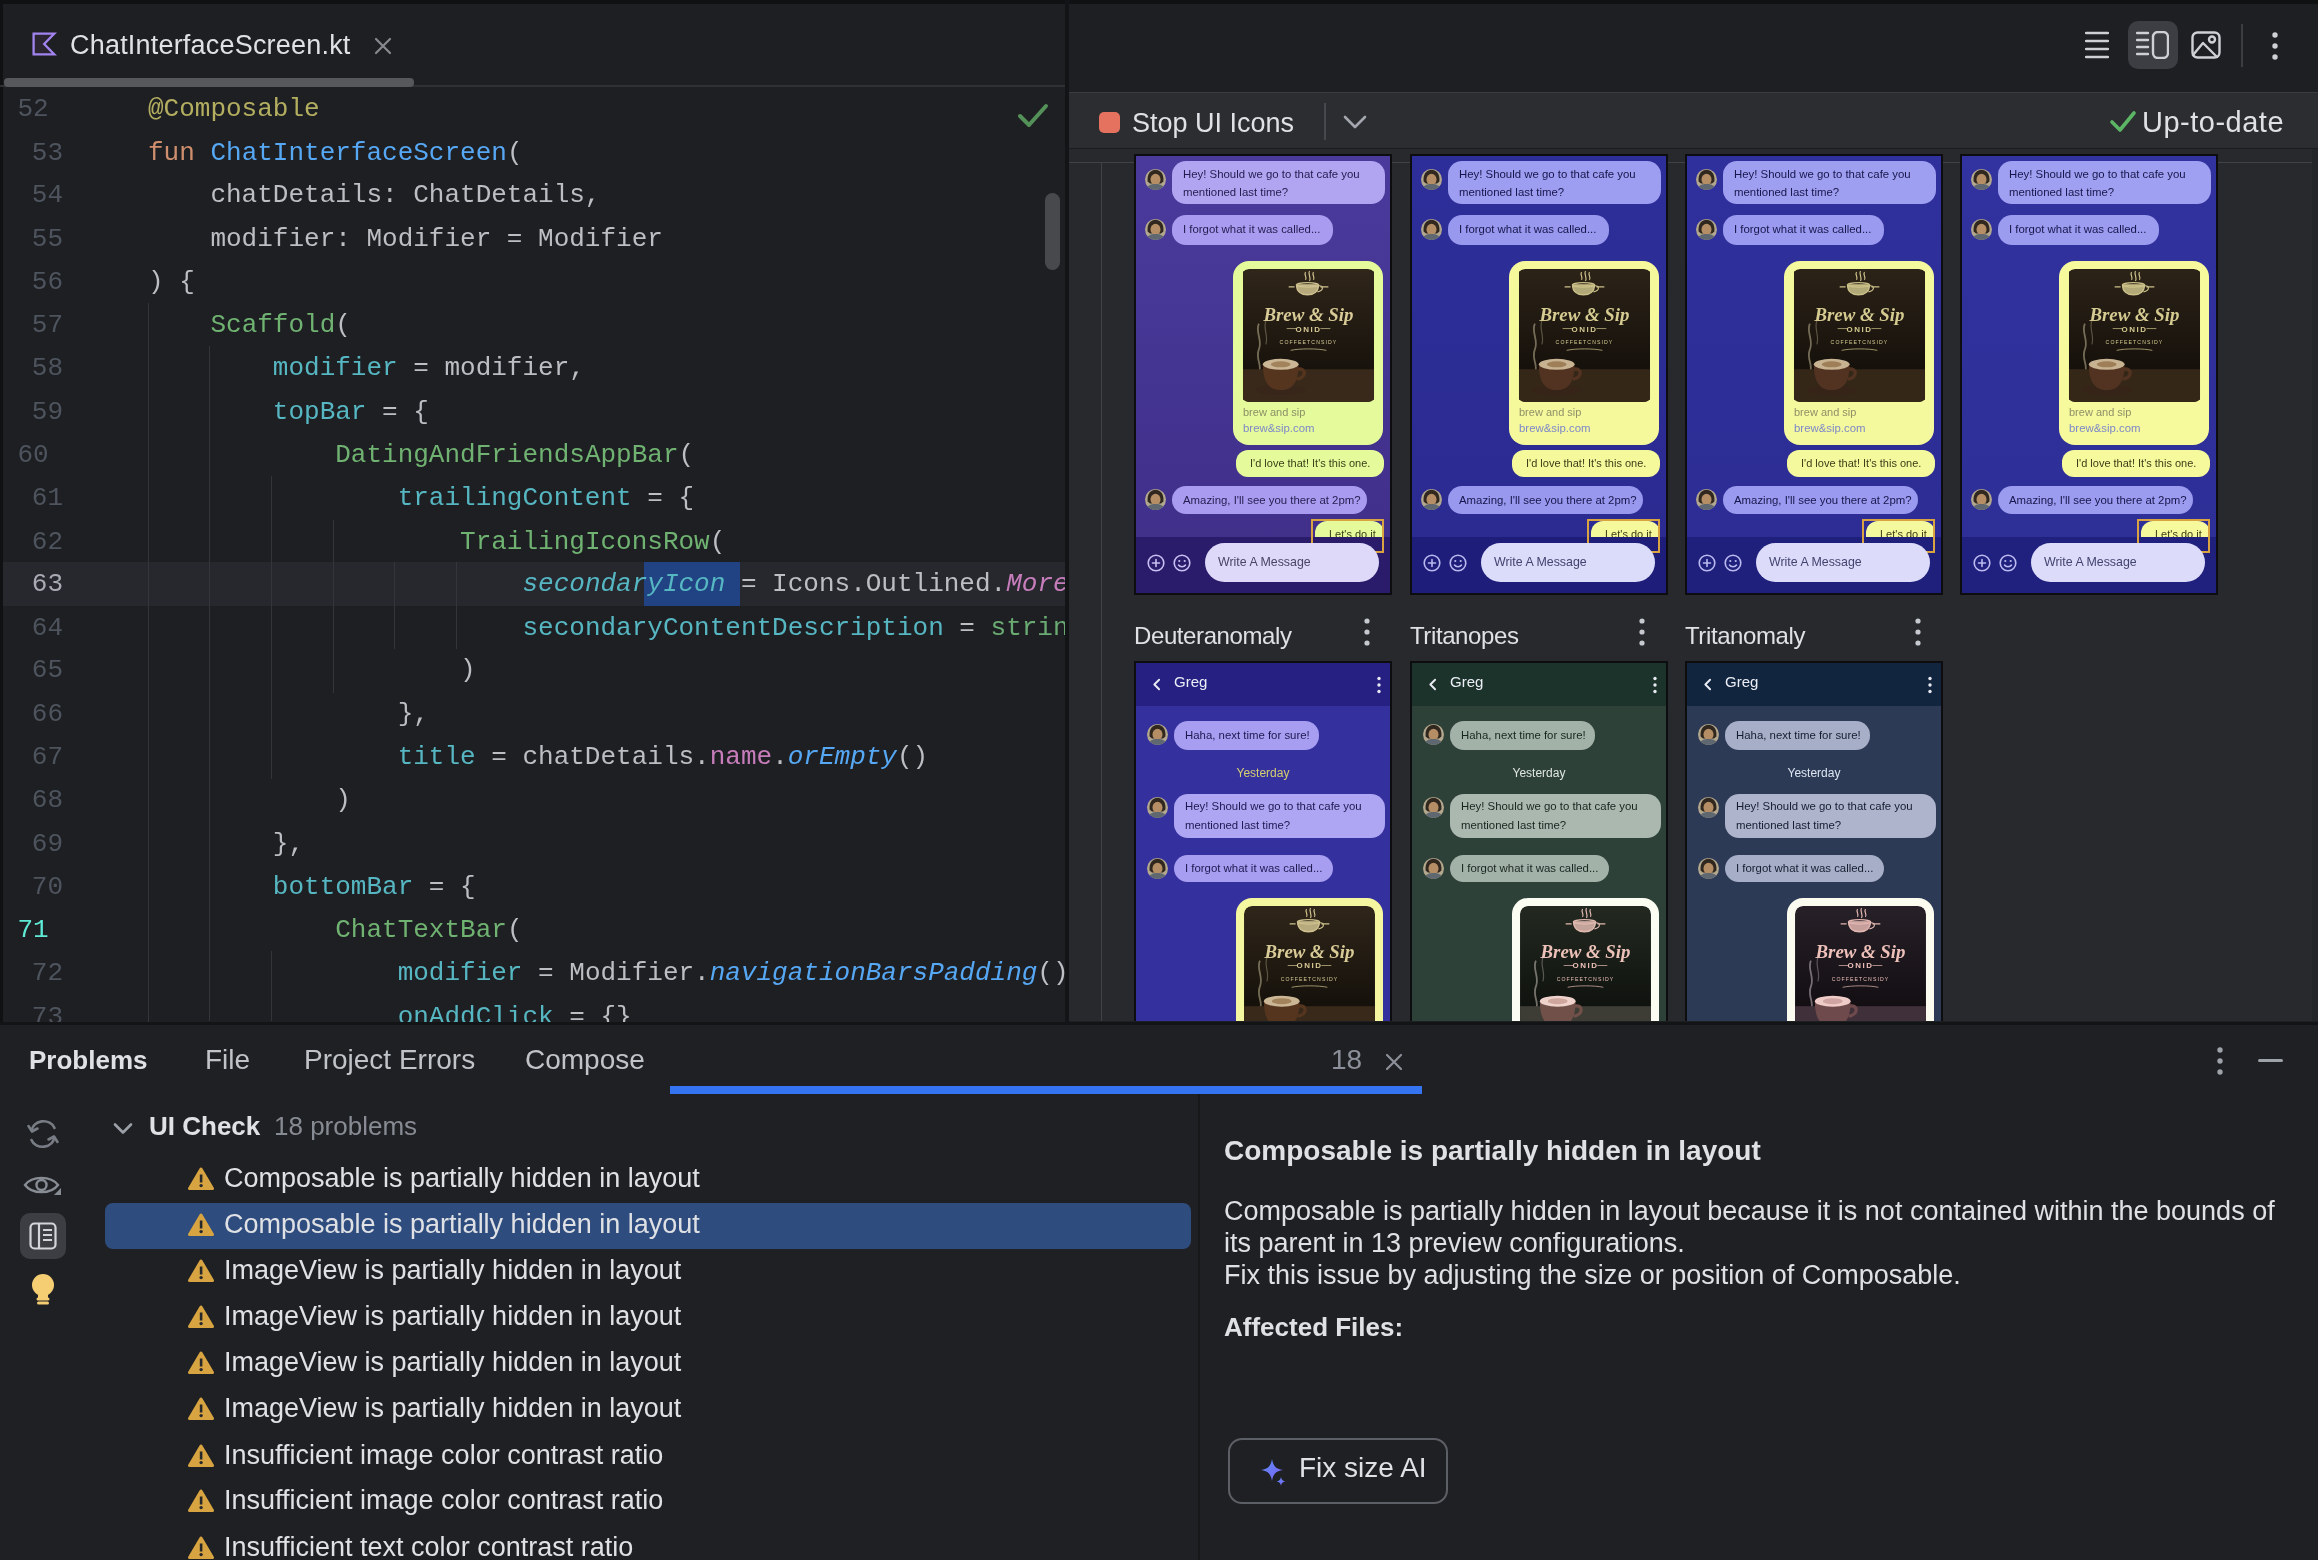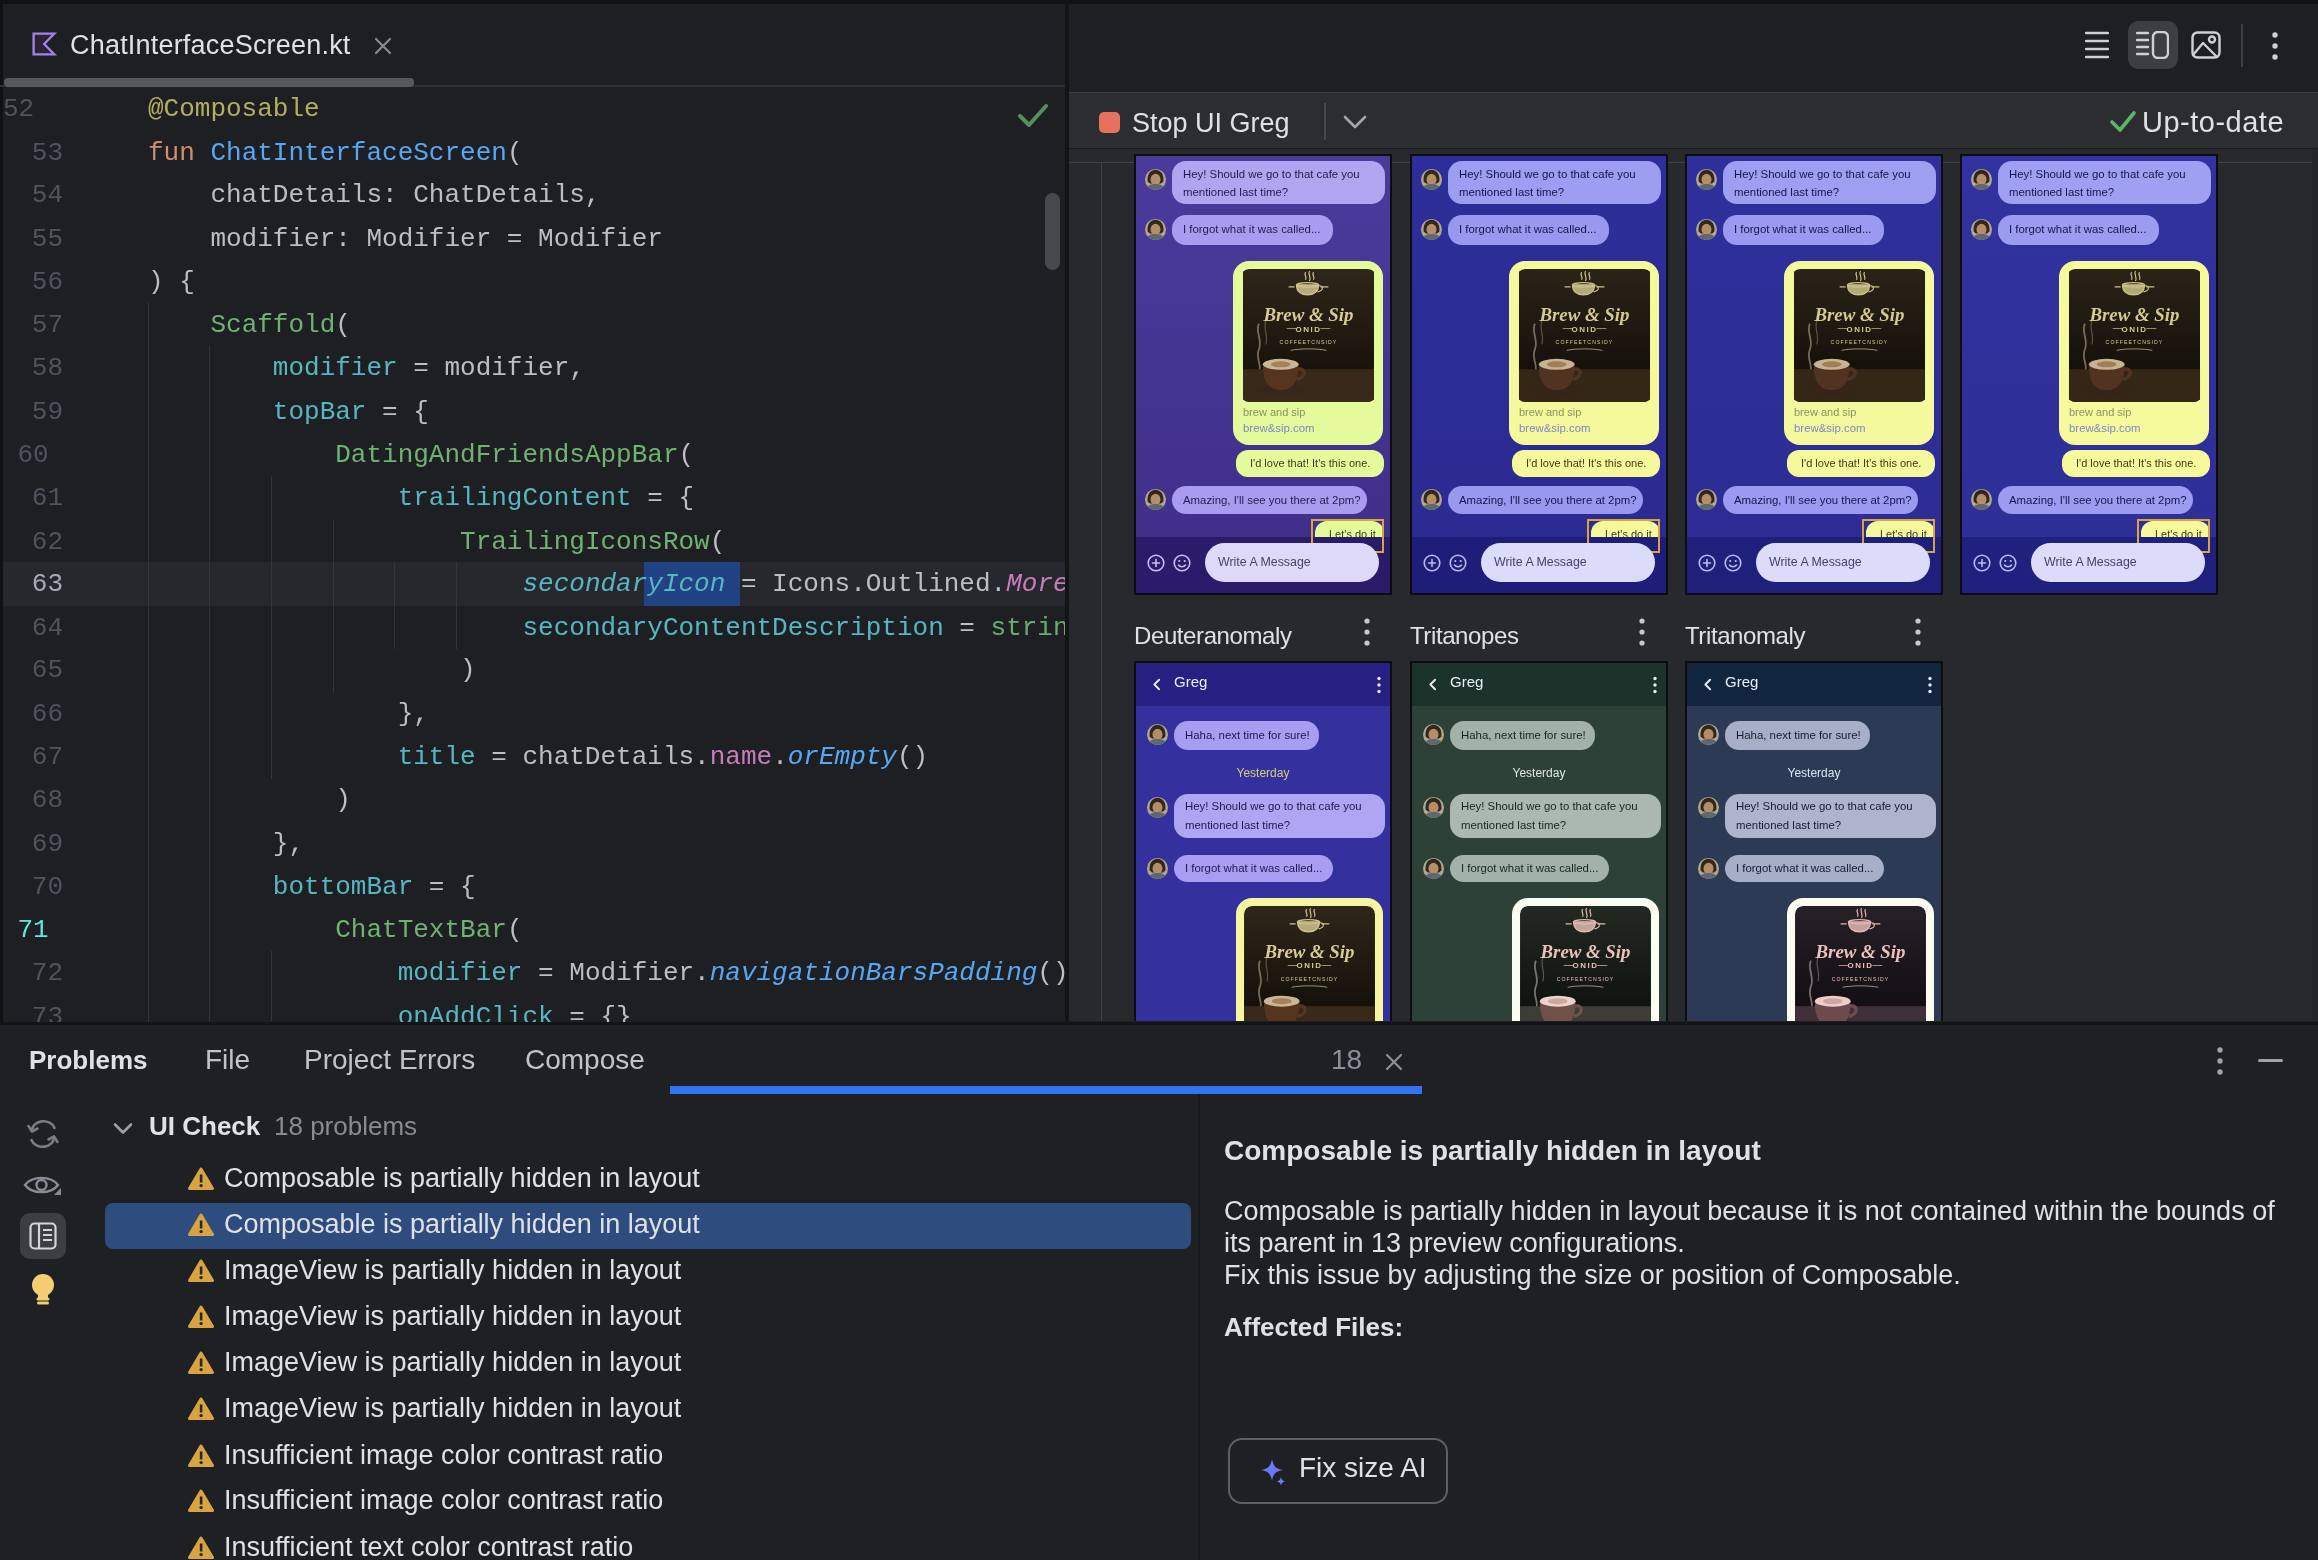--- a/index.html
+++ b/index.html
@@ -35,21 +35,21 @@
     <div class="abs" style="left:641px;top:475px;width:96px;height:44px;background:#214283"></div>
 
     <div class="abs" style="left:145px;top:216px;width:1px;height:719px;background:#33353a"></div>
     <div class="abs" style="left:206px;top:259px;width:1px;height:675px;background:#33353a"></div>
     <div class="abs" style="left:268px;top:389px;width:1px;height:303px;background:#33353a"></div>
     <div class="abs" style="left:268px;top:864px;width:1px;height:70px;background:#33353a"></div>
     <div class="abs" style="left:330px;top:433px;width:1px;height:173px;background:#33353a"></div>
     <div class="abs" style="left:391px;top:475px;width:1px;height:87px;background:#33353a"></div>
     <div class="abs" style="left:453px;top:475px;width:1px;height:87px;background:#33353a"></div>
     <div id="gutter">
-        <div class="abs mono" style="left:0;top:0px;width:60px;height:44px;line-height:44px;text-align:left;font-size:26px;color:#4e545e">52</div>
+        <div class="abs mono" style="left:0;top:0px;width:60px;height:44px;line-height:44px;text-align:center;font-size:26px;color:#4e545e">52</div>
         <div class="abs mono" style="left:0;top:44px;width:60px;height:44px;line-height:44px;text-align:right;font-size:26px;color:#4e545e">53</div>
         <div class="abs mono" style="left:0;top:86px;width:60px;height:44px;line-height:44px;text-align:right;font-size:26px;color:#4e545e">54</div>
         <div class="abs mono" style="left:0;top:130px;width:60px;height:44px;line-height:44px;text-align:right;font-size:26px;color:#4e545e">55</div>
         <div class="abs mono" style="left:0;top:173px;width:60px;height:44px;line-height:44px;text-align:right;font-size:26px;color:#4e545e">56</div>
         <div class="abs mono" style="left:0;top:216px;width:60px;height:44px;line-height:44px;text-align:right;font-size:26px;color:#4e545e">57</div>
         <div class="abs mono" style="left:0;top:259px;width:60px;height:44px;line-height:44px;text-align:right;font-size:26px;color:#4e545e">58</div>
         <div class="abs mono" style="left:0;top:303px;width:60px;height:44px;line-height:44px;text-align:right;font-size:26px;color:#4e545e">59</div>
         <div class="abs mono" style="left:0;top:346px;width:60px;height:44px;line-height:44px;text-align:center;font-size:26px;color:#4e545e">60</div>
         <div class="abs mono" style="left:0;top:389px;width:60px;height:44px;line-height:44px;text-align:right;font-size:26px;color:#4e545e">61</div>
         <div class="abs mono" style="left:0;top:433px;width:60px;height:44px;line-height:44px;text-align:right;font-size:26px;color:#4e545e">62</div>
@@ -132,21 +132,21 @@
   <svg class="abs" style="left:2270px;top:31px" width="10" height="30" viewBox="0 0 10 30">
     <g fill="#ced0d6">
         <circle cx="5" cy="4" r="2.7"></circle>
         <circle cx="5" cy="15" r="2.7"></circle>
         <circle cx="5" cy="26" r="2.7"></circle>
       </g>
   </svg>
 
   <div class="abs" style="left:1069px;top:92px;width:1249px;height:57px;background:#2b2d30;border-top:1px solid #3a3c3e;border-bottom:1px solid #1a1b1d"></div>
   <div class="abs" style="left:1099px;top:112px;width:21px;height:21px;border-radius:5px;background:#e5715f"></div>
-  <div class="abs" style="left:1132px;top:108px;font-size:27px;color:#dfe1e5">Stop UI Greg</div>
+  <div class="abs" style="left:1132px;top:108px;font-size:27px;color:#dfe1e5">Stop UI Icons</div>
   <div class="abs" style="left:1324px;top:103px;width:2px;height:37px;background:#46484d"></div>
   <svg class="abs" style="left:1342px;top:114px" width="26" height="16" viewBox="0 0 26 16">
     <path d="M3 3 L13 13 L23 3" stroke="#a3a6ad" stroke-width="2.6" fill="none" stroke-linecap="round" stroke-linejoin="round"></path>
   </svg>
   <svg class="abs" style="left:2109px;top:109px" width="28" height="26" viewBox="0 0 28 26">
     <path d="M3 13 L11 21 L25 4" stroke="#5cb564" stroke-width="3.6" fill="none" stroke-linecap="round" stroke-linejoin="round"></path>
   </svg>
   <div class="abs" style="left:2142px;top:106px;font-size:29px;letter-spacing:0.5px;color:#dfe1e5">Up-to-date</div>
 
   <div class="abs" id="canvas" style="left:1069px;top:149px;width:1249px;height:872px;background:#27292c;overflow:hidden">

